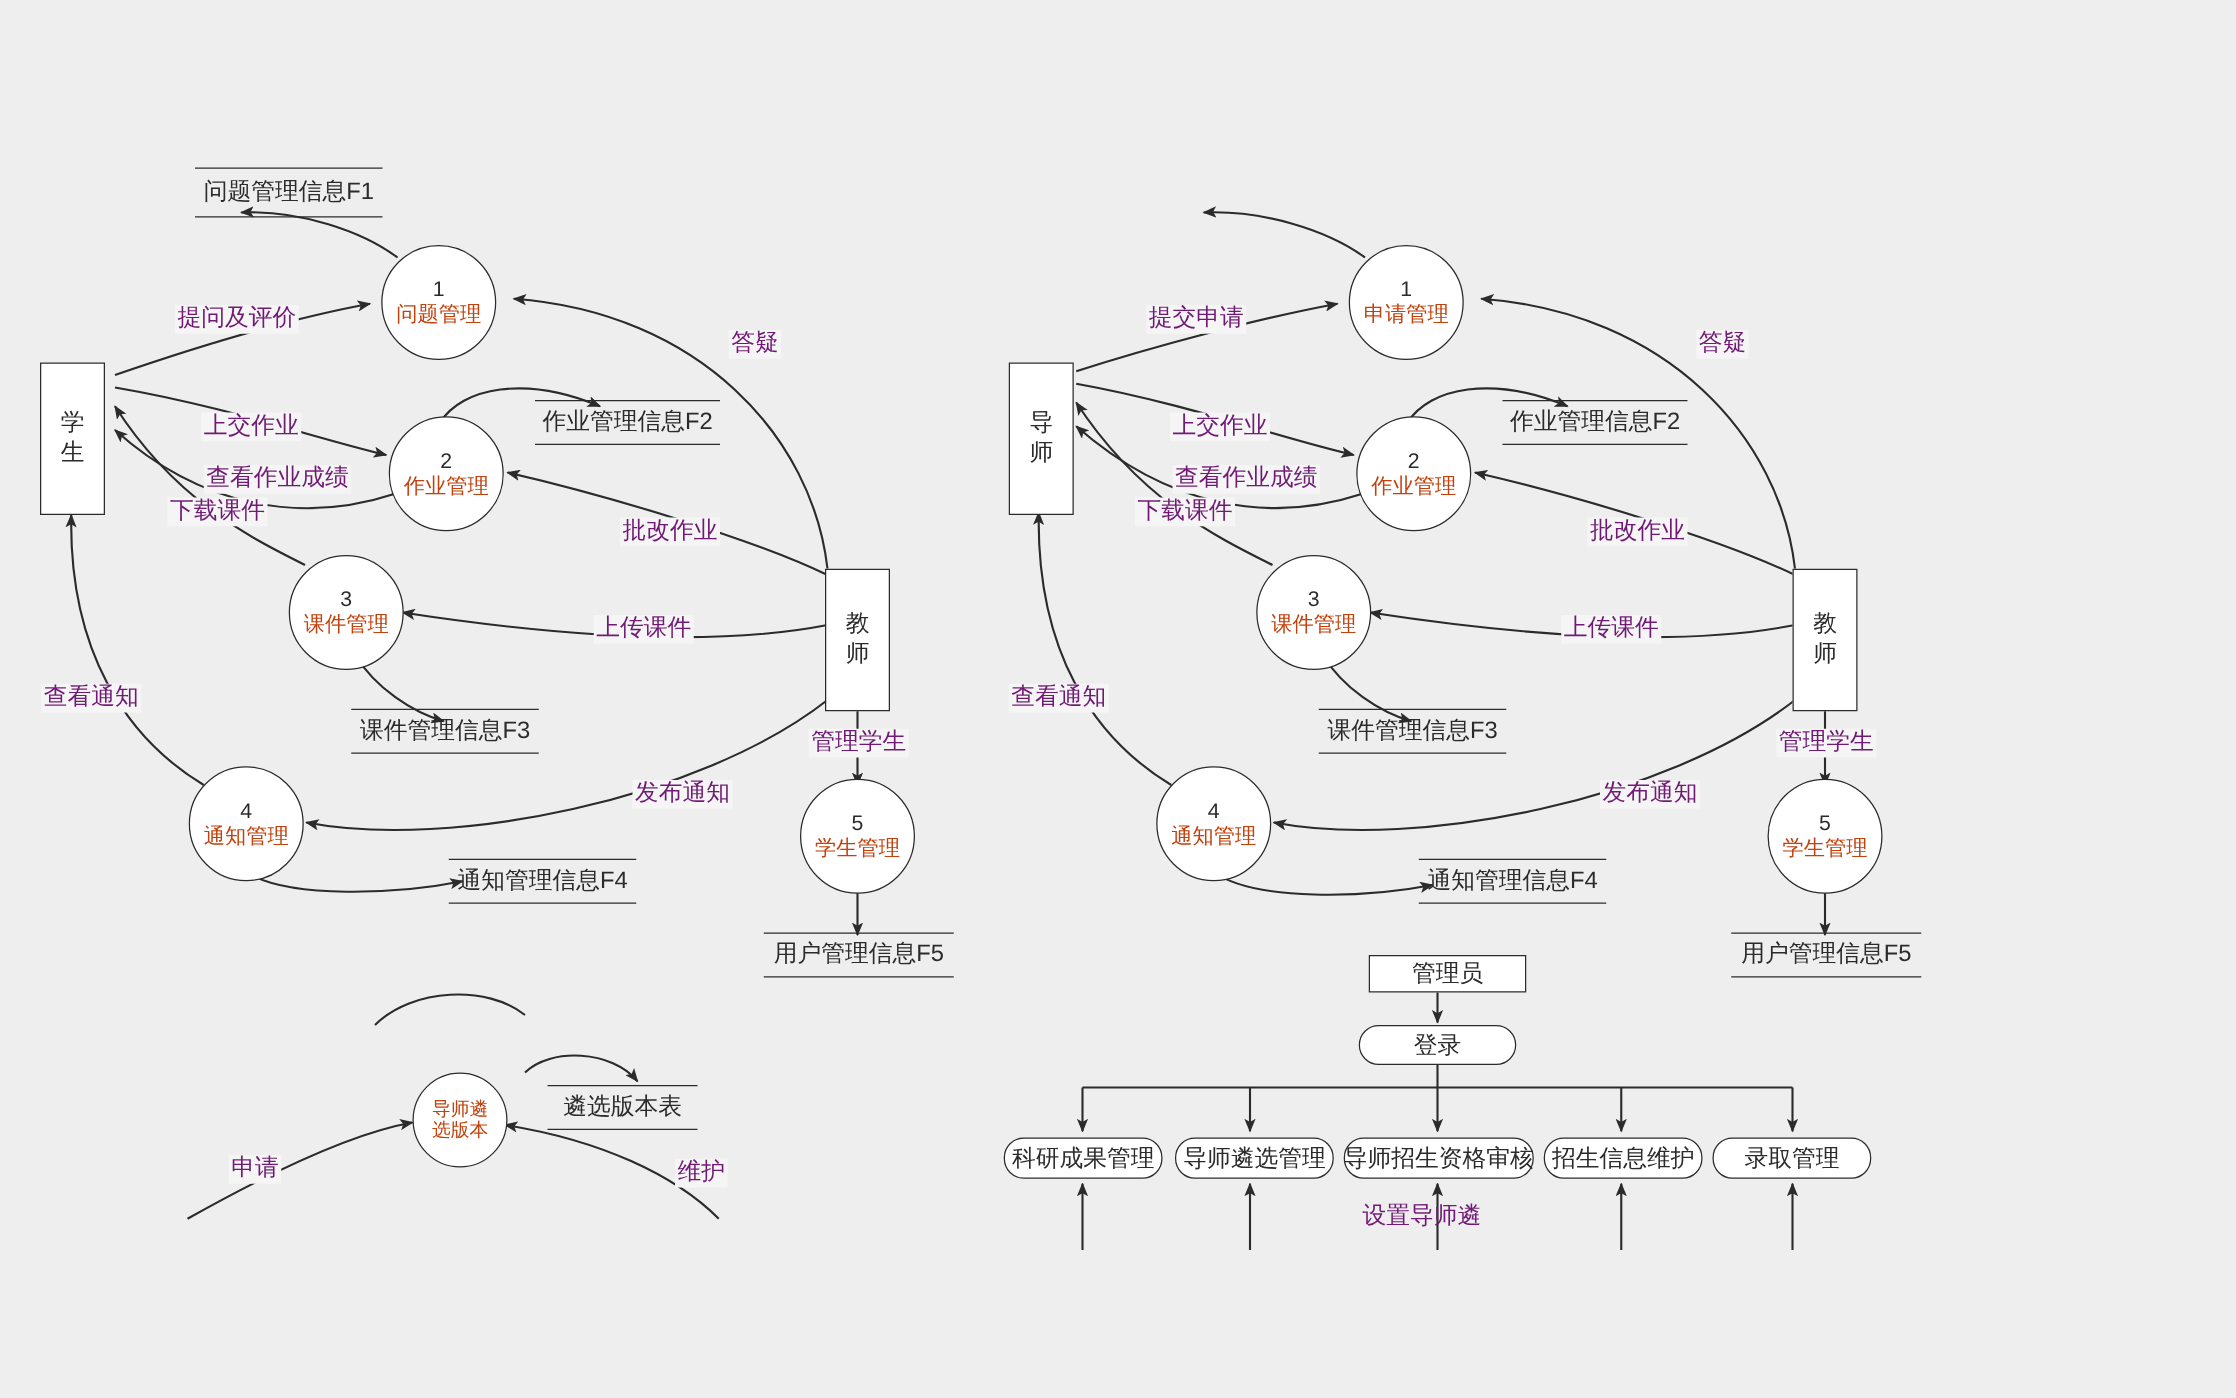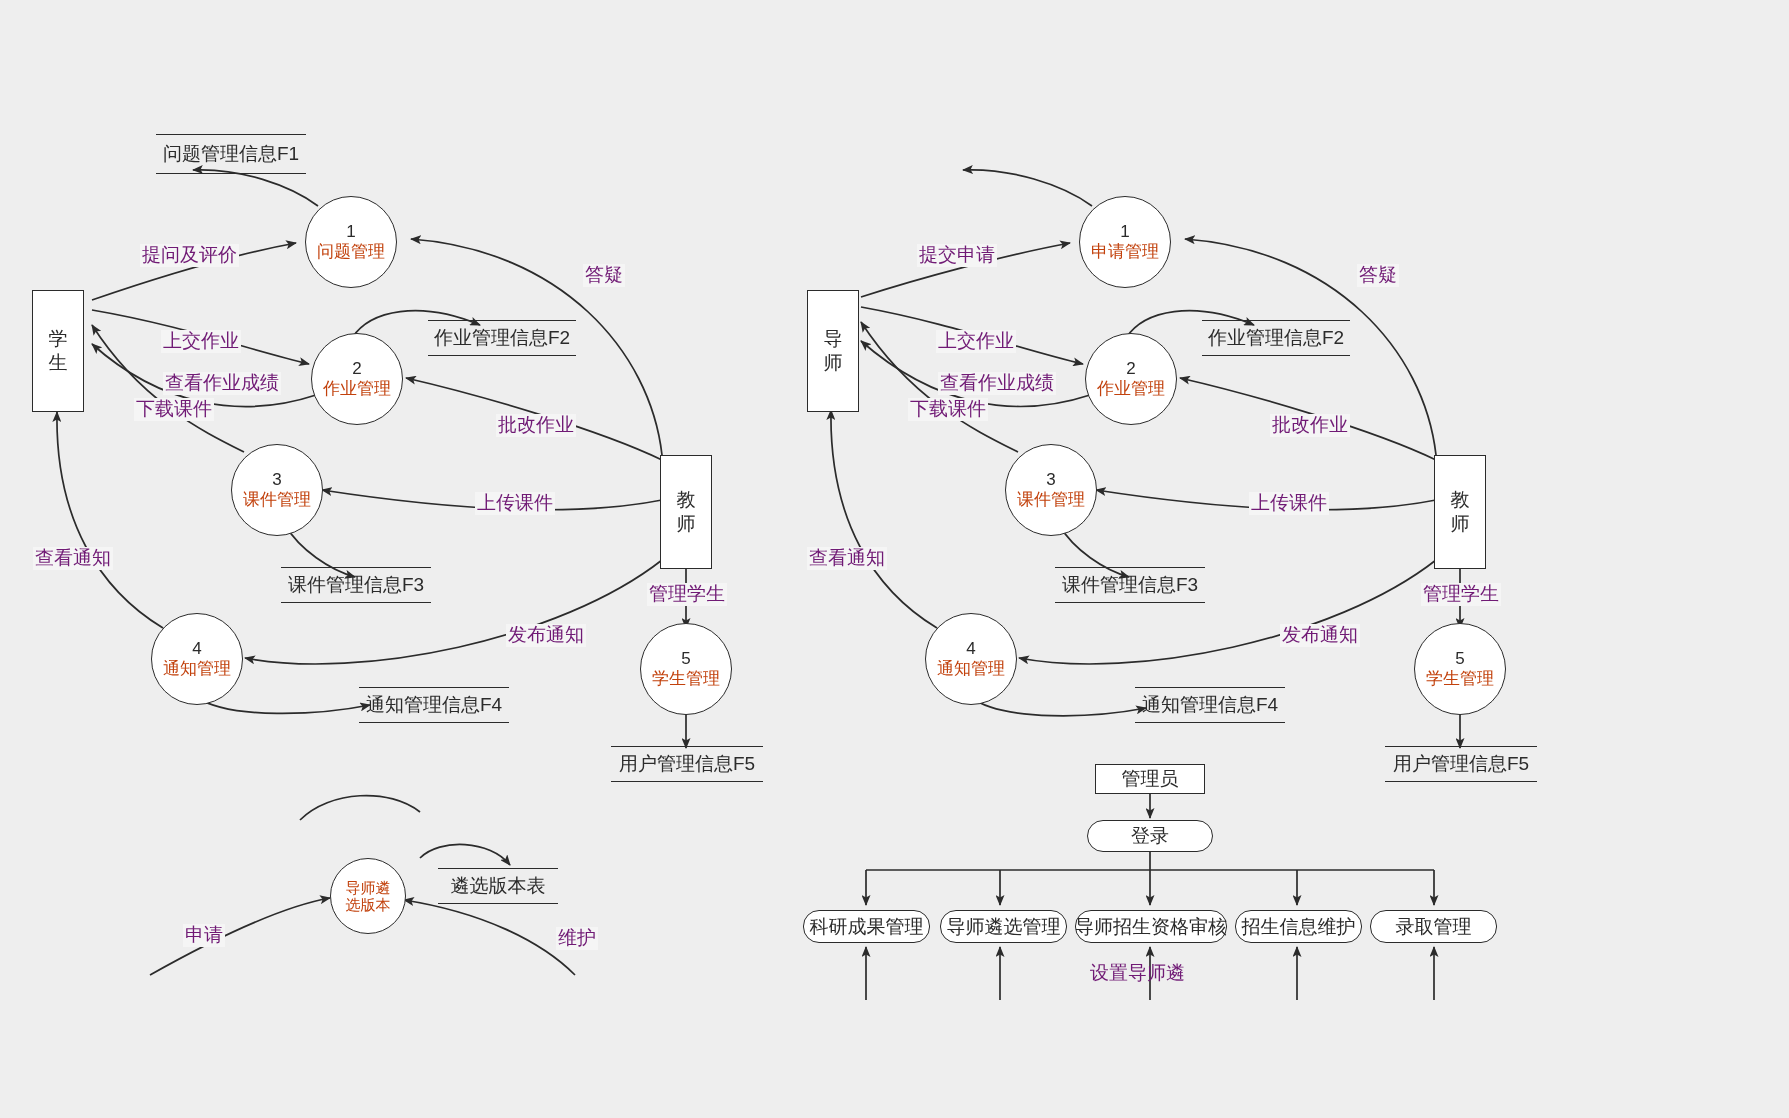--- a/index.html
+++ b/index.html
@@ -283,23 +283,23 @@
   <div class="flab" style="left:807px;top:547px;">查看通知</div>
   <div class="flab" style="left:1280px;top:624px;">发布通知</div>
   <div class="flab" style="left:1421px;top:583px;">管理学生</div>
 
   <div class="proc small" style="left:330px;top:858px;width:76px;height:76px;">
     <span class="nm" style="white-space:pre-line;">导师遴
 选版本</span>
   </div>
   <div class="store" style="left:438px;top:868px;width:120px;height:36px;">遴选版本表</div>
   <div class="flab" style="left:183px;top:924px;">申请</div>
-  <div class="flab" style="left:556px;top:927px;">维护</div>
-
-  <div class="adminbox" style="left:1095px;top:764px;width:110px;height:30px;">管理员</div>
+  <div class="flab" style="left:540px;top:927px;">维护</div>
+
+  <div class="adminbox" style="left:1095px;top:764px;width:126px;height:30px;">管理员</div>
 
   <div class="pill" style="left:1087px;top:820px;width:126px;height:32px;">登录</div>
 
   <div class="pill" style="left:803px;top:910px;width:127px;height:33px;">科研成果管理</div>
   <div class="pill" style="left:940px;top:910px;width:127px;height:33px;">导师遴选管理</div>
   <div class="pill" style="left:1075px;top:910px;width:152px;height:33px;">导师招生资格审核</div>
   <div class="pill" style="left:1235px;top:910px;width:127px;height:33px;">招生信息维护</div>
   <div class="pill" style="left:1370px;top:910px;width:127px;height:33px;">录取管理</div>
 
   <div class="flab" style="left:1088px;top:962px;background:transparent;">设置导师遴</div>

